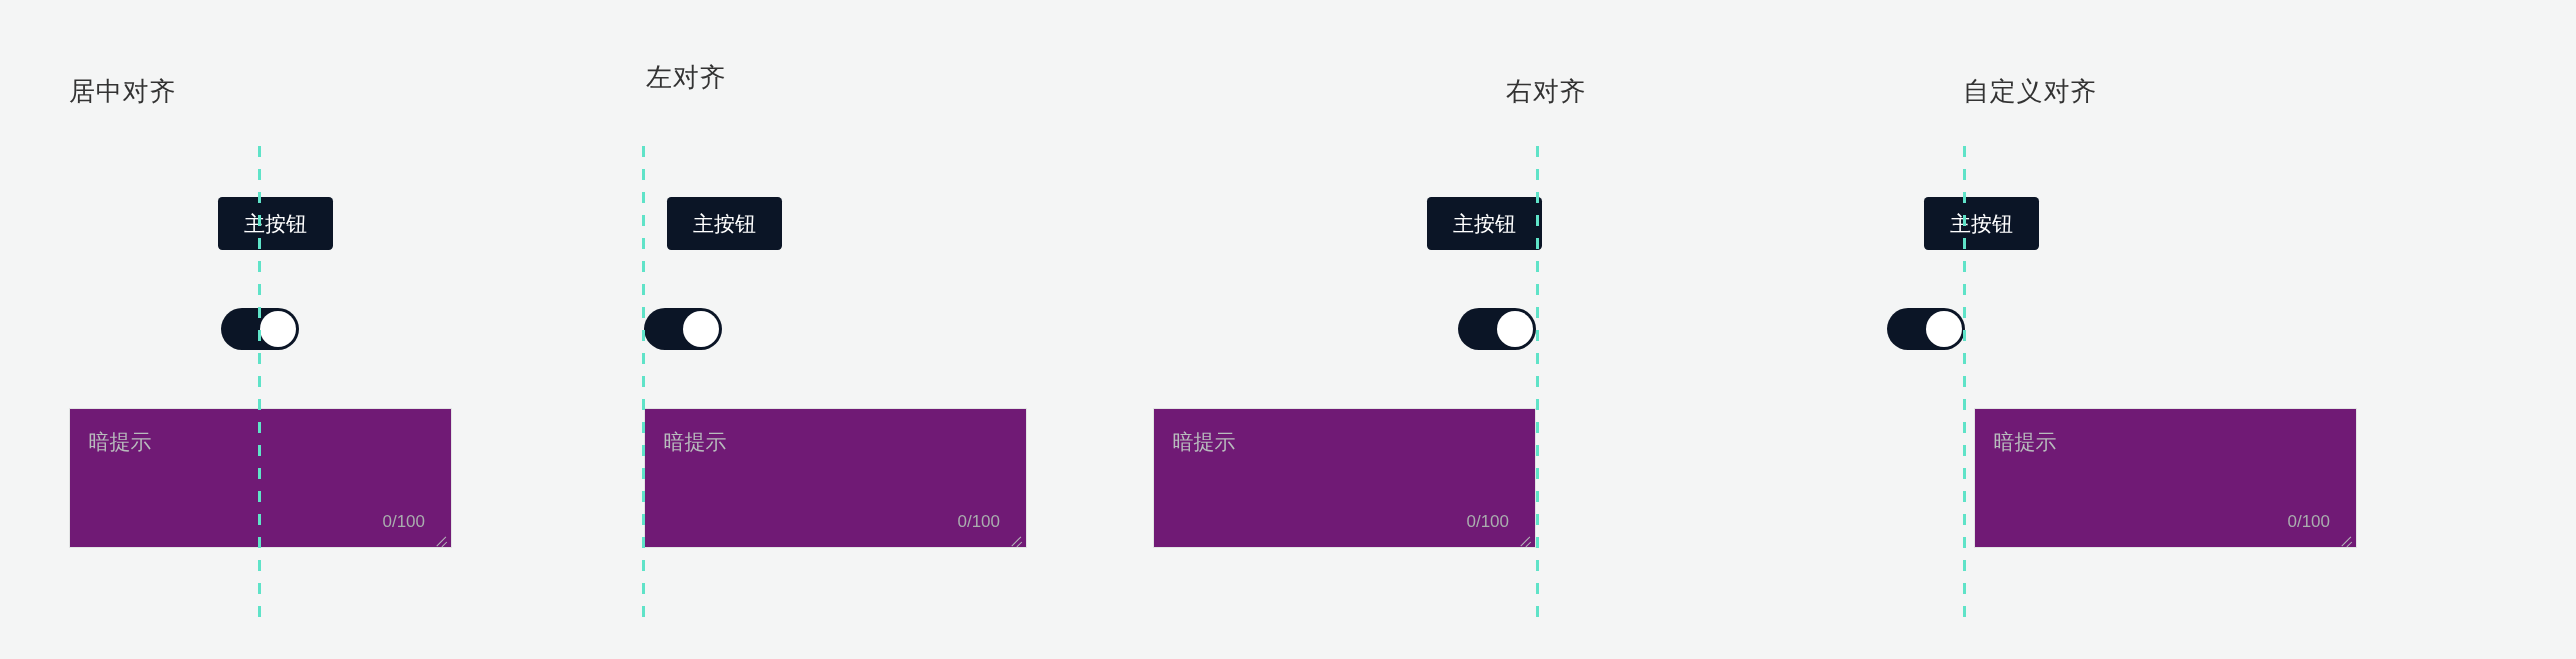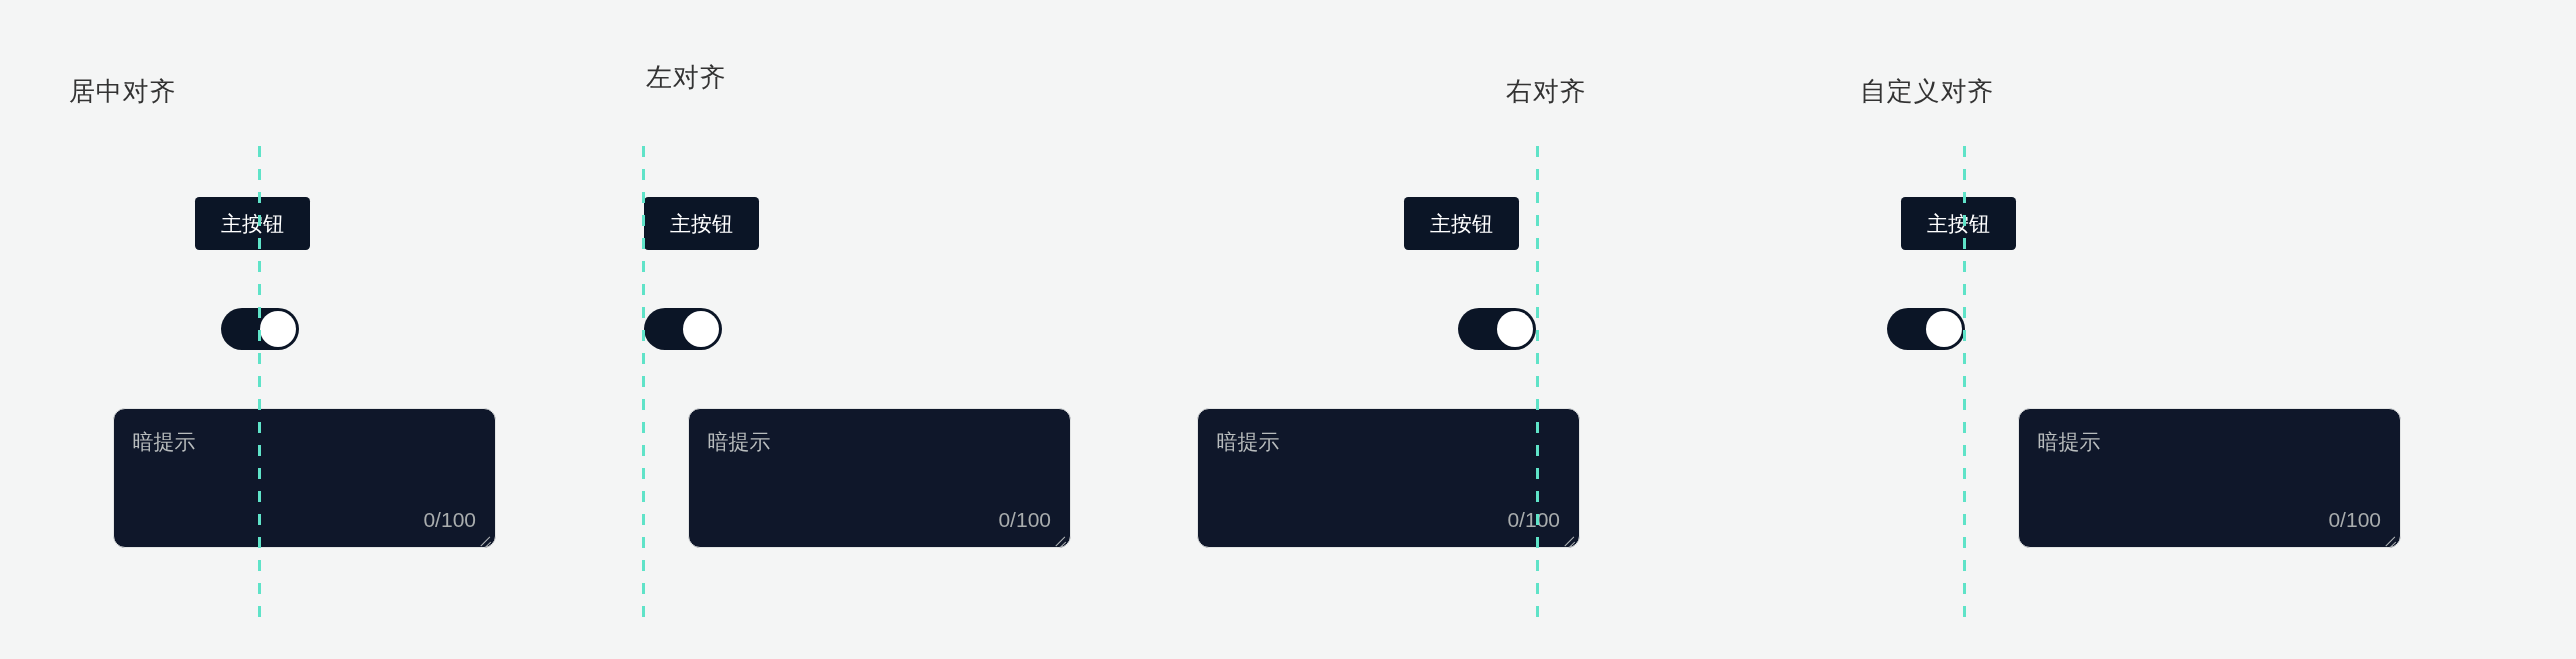--- a/index.html
+++ b/index.html
@@ -51,20 +51,21 @@
     color:#ffffff;
     font-size:21px;
     line-height:53px;
     border:none;
     border-radius:4.2px;
     white-space:nowrap;
     text-align:center;
     cursor:pointer;
     font-family:"Liberation Sans","DejaVu Sans",sans-serif;
     z-index:10;
+    margin-left:23px;
   }
 
   
   .toggle{
     position:absolute;
     width:78px;height:42px;
     background:#0b1526;
     border-radius:21px;
     cursor:pointer;
     z-index:10;
@@ -75,38 +76,37 @@
     width:36px;height:36px;
     background:#ffffff;
     border-radius:50%;
   }
 
   
   .ta-wrap{
     position:absolute;
     box-sizing:border-box;
     width:383px;height:140px;
-    background:#0f172a;
+    background:#701a75;
     border:1.7px solid #e2e4e4;
-    border-radius:12px;
+    border-radius:0;
     z-index:10;
-    margin-left:44px;
   }
   .ta-placeholder{
     position:absolute;
     top:20.3px;left:18.6px;
     font-size:21px;
     color:#b8bcbd;
     white-space:nowrap;
     line-height:1.2;
   }
   .ta-counter{
     position:absolute;
-    right:19px;bottom:17px;
-    font-size:21px;
+    right:26px;bottom:17px;
+    font-size:17px;
     color:#a9adae;
     line-height:1;
     white-space:nowrap;
   }
   .ta-resize{
     position:absolute;
     right:3.4px;bottom:2.5px;
     width:13.6px;height:13.6px;
     cursor:nwse-resize;
   }
@@ -175,21 +175,21 @@
     <div class="ta-wrap" style="left:1153px;top:408px;">
       <div class="ta-placeholder">暗提示</div>
       <div class="ta-counter">0/100</div>
       <div class="ta-resize"></div>
     </div>
 
     <div class="guide" style="left:1536px;"></div>
   </div>
 
   <div class="column">
-    <div class="col-title" style="left:1860px;top:78px;text-align:center;">自定义对齐</div>
+    <div class="col-title" style="left:1963px;top:78px;text-align:center;">自定义对齐</div>
 
     <button class="btn-primary" style="left:1901px;top:197px;">主按钮</button>
 
     <div class="toggle" style="left:1887px;top:308px;">
       <div class="knob"></div>
     </div>
 
     <div class="ta-wrap" style="left:1974px;top:408px;">
       <div class="ta-placeholder">暗提示</div>
       <div class="ta-counter">0/100</div>

